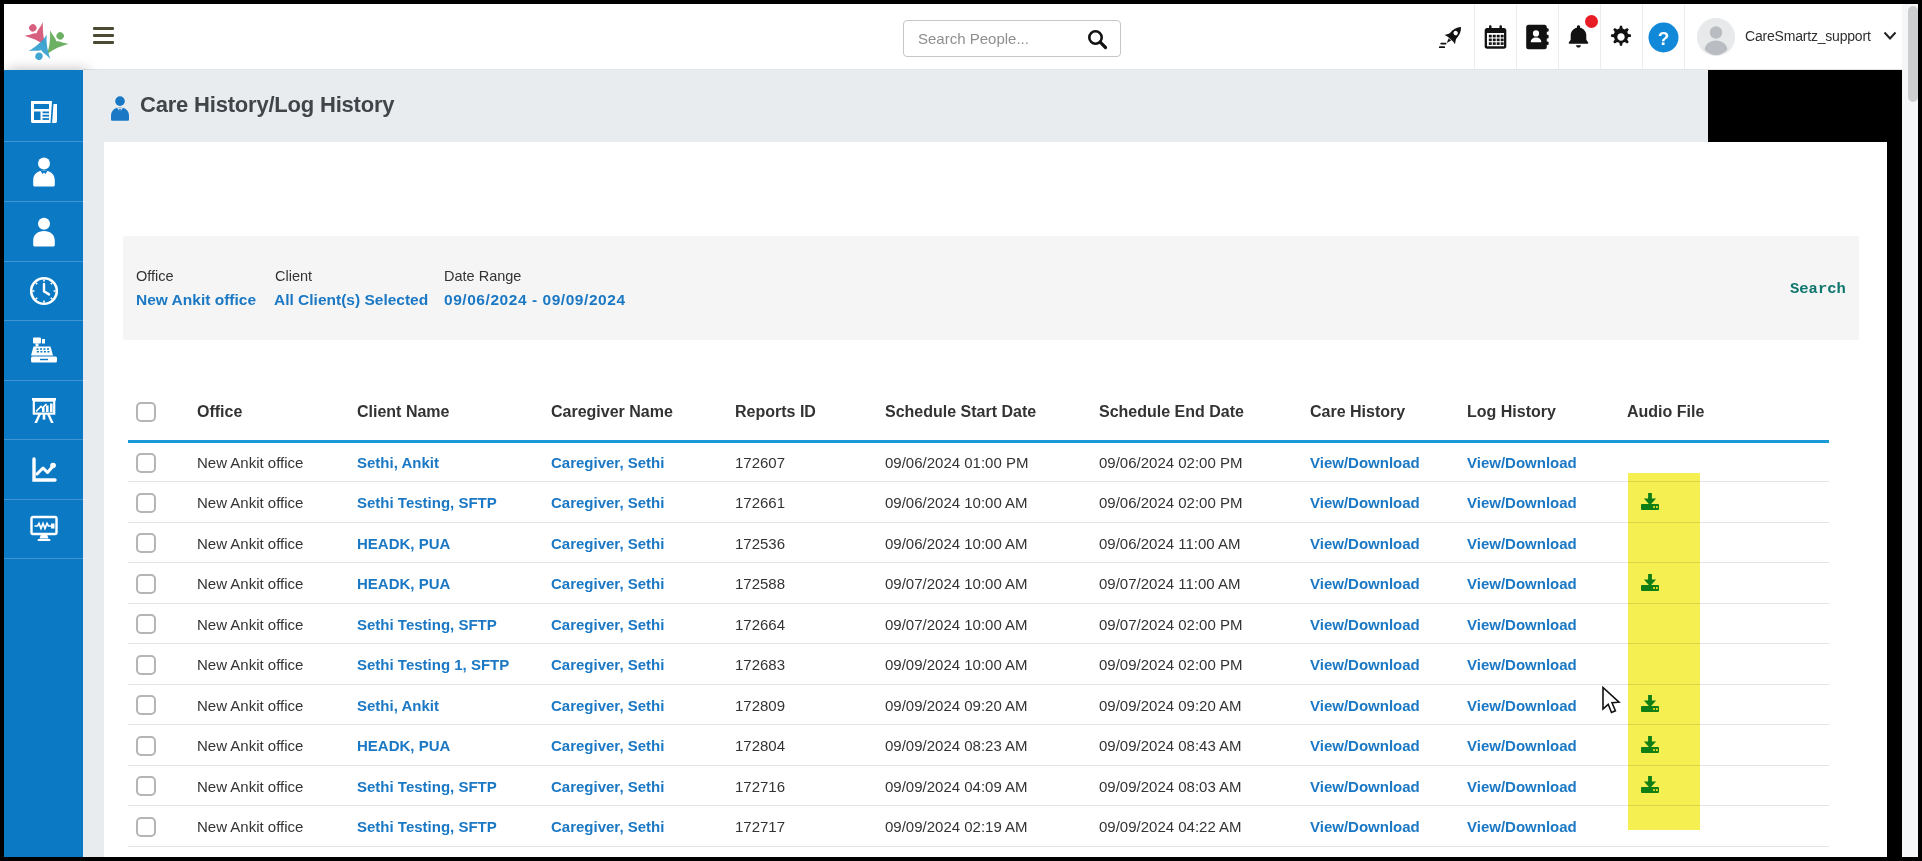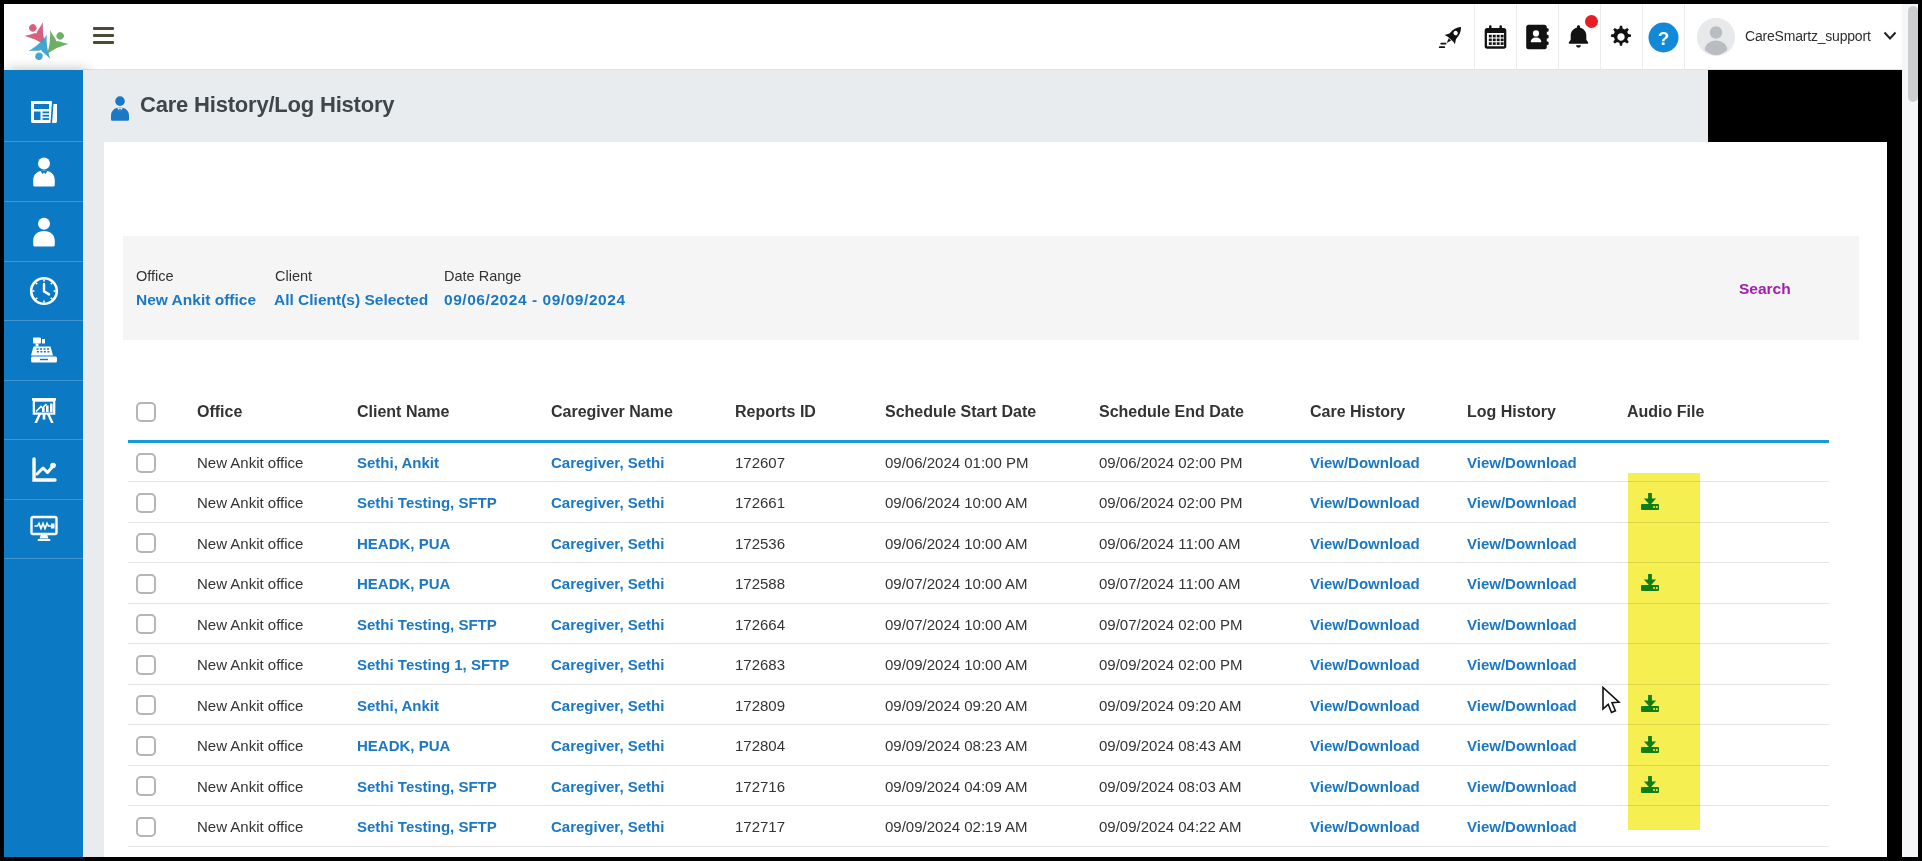--- a/index.html
+++ b/index.html
@@ -27,21 +27,21 @@
 
   
   #content { left:83px; top:70px; width:1625px; height:787px; background:#e9ecef; }
   #pagetitle { left:57px; top:22px; font-size:22px; font-weight:bold; color:#3f4549; letter-spacing:-0.2px; }
   #titleicon { left:25px; top:25px; }
   #card { left:21px; top:72px; width:1783px; height:715px; background:#fff; }
   #cardhead { left:19px; top:18px; font-size:20.5px; font-weight:bold; color:#3a3a3a; letter-spacing:0.1px; }
   #filterbar { left:19px; top:94px; width:1736px; height:104px; background:#f5f5f5; }
   .flabel { top:32px; font-size:14.5px; color:#333; }
   .fval { top:55px; font-size:15.5px; font-weight:bold; color:#1b78c4; }
-  #searchlink { left:1616px; top:44px; font-size:15.5px; font-weight:bold; color:#a21caf; }
+  #searchlink { left:1667px; top:44px; font-size:15.5px; font-weight:bold; color:#0f766e;font-family:Liberation Mono, monospace; }
 
   
   #tbl { left:24px; top:242px; width:1701px; border-collapse:collapse; table-layout:fixed; }
   #tbl th { font-size:16px; font-weight:bold; color:#333; text-align:left; height:57px; vertical-align:middle; }
   #tbl td { font-size:15px; color:#333; height:40.5px; vertical-align:middle; border-bottom:1px solid #e4e4e4; padding-top:2px; }
   #tbl thead tr { border-bottom:3px solid #189ad6; }
   #tbl .lnk { color:#1b78c4; font-weight:bold; }
   .cb { width:20px; height:20px; border:2px solid #b5b5b5; border-radius:5px; background:#fff; }
   .dlwrap { padding-left:13px; }
 
@@ -68,20 +68,27 @@
         <path d="M0 16 C -2.5 6 -7.5 -1 -13 -8.5 C -6.5 -5 -2.5 -5 0 -2.5 C 2.5 -5 6.5 -5 13 -8.5 C 7.5 -1 2.5 6 0 16 Z" fill="#38a2d0" opacity="0.95"></path>
       </g>
     </svg>
   </div>
   <div class="abs" id="topbar">
     <div class="abs" id="hamburger">
       <div></div>
       <div></div>
       <div></div>
     </div>
+    <div class="abs" id="searchbox">
+      <span class="ph">Search People...</span>
+      <svg style="position:absolute;right:12px;top:7px;" width="22" height="22" viewBox="0 0 22 22" fill="none" stroke="#111" stroke-width="2.6">
+        <circle cx="9.5" cy="9.5" r="6.2"></circle>
+        <line x1="14.2" y1="14.2" x2="19.5" y2="19.5" stroke-width="3.2" stroke-linecap="round"></line>
+      </svg>
+    </div>
     <div class="tb-sep abs" style="left:1391px"></div>
     <div class="tb-sep abs" style="left:1433px"></div>
     <div class="tb-sep abs" style="left:1475px"></div>
     <div class="tb-sep abs" style="left:1517px"></div>
     <div class="tb-sep abs" style="left:1559px"></div>
     <div class="tb-sep abs" style="left:1601px"></div>
 
     <div class="tb-ic abs" style="left:1348px">
       <svg width="28" height="28" viewBox="0 0 28 28" fill="#121212">
         <g transform="translate(15,13) rotate(42)">

